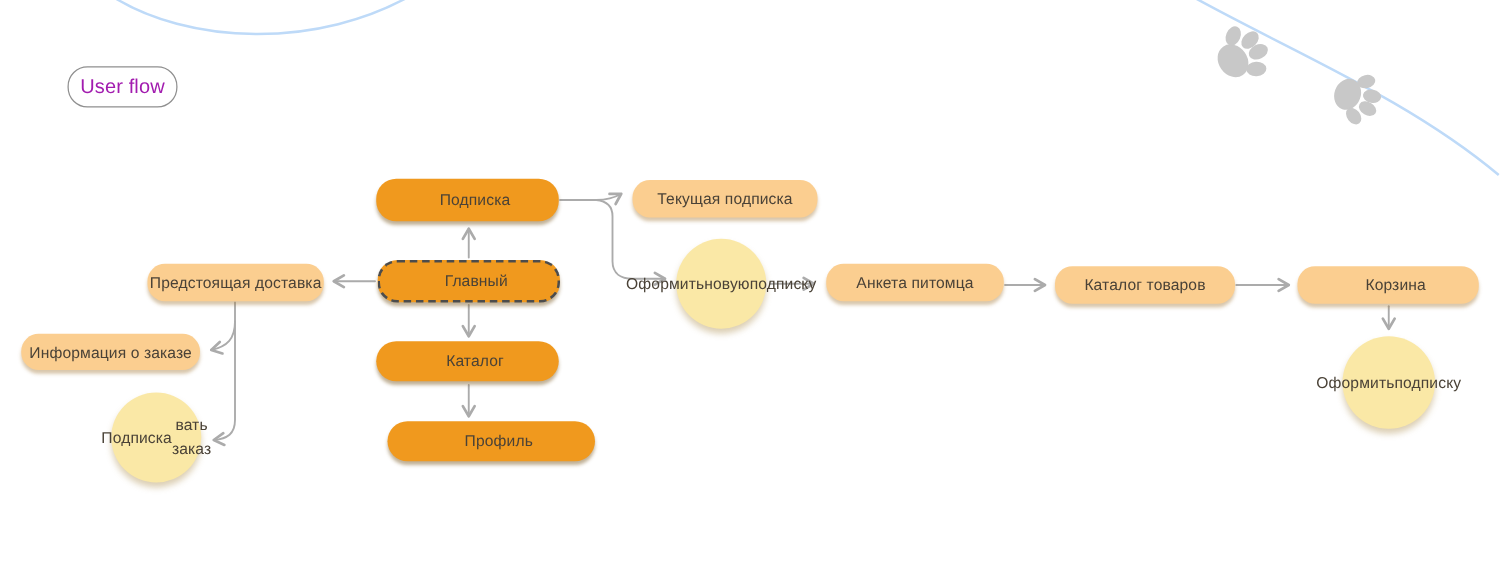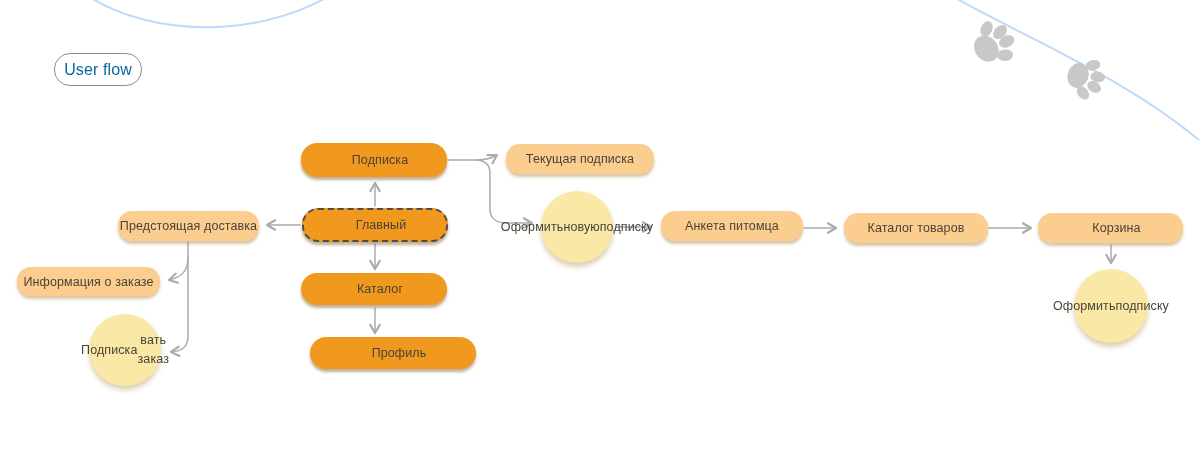--- a/index.html
+++ b/index.html
@@ -5,21 +5,21 @@
   html,body{margin:0;padding:0;background:#ffffff;}
   .canvas{
     position:relative;width:1200px;height:469px;overflow:hidden;background:#ffffff;
     font-family:"Liberation Sans",sans-serif;
   }
   svg.decor{position:absolute;left:0;top:0;pointer-events:none;}
   .title-pill{
     position:absolute;left:54px;top:53px;width:86px;height:31px;
     border:1px solid #8f8f8f;border-radius:16px;background:#fff;
     display:flex;align-items:center;justify-content:center;
-    font-size:16px;color:#0369a1;font-weight:400;letter-spacing:.1px;
+    font-size:16px;color:#a21caf;font-weight:400;letter-spacing:.1px;
   }
   .node{
     position:absolute;display:flex;align-items:center;justify-content:center;
     text-align:center;font-size:12.5px;font-weight:500;color:#4a4237;
     letter-spacing:.1px;box-sizing:border-box;
   }
   .primary{
     background:#F0991E;border-radius:16px;
     box-shadow:0 3px 3px rgba(124,90,34,.48);
     padding-left:12px;

